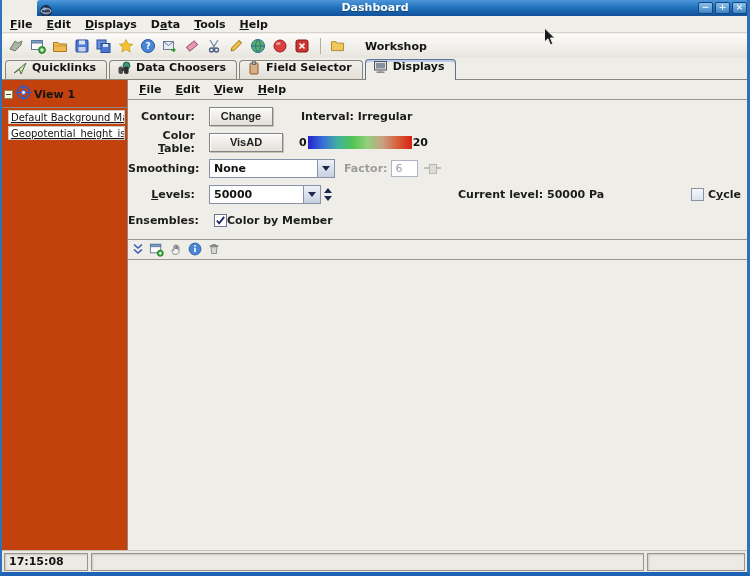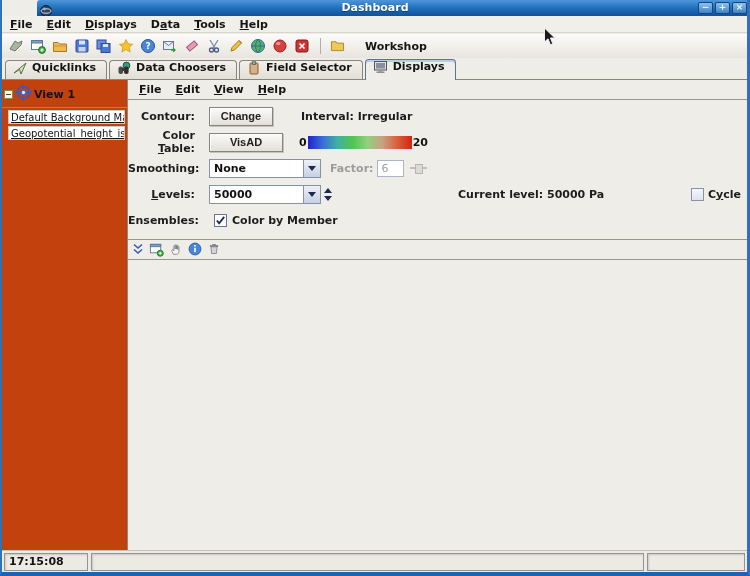--- a/index.html
+++ b/index.html
@@ -293,21 +293,21 @@
       <div class="prow" style="top:52px">
         <span class="plabel"><span>Color </span><span class="mn">T</span><span>able:</span></span>
         <button class="btn" style="width:74px">VisAD</button>
         <span class="rangelbl" style="margin-left:16px">0</span>
         <span class="colorbar" style="background: linear-gradient(90deg, rgb(35, 35, 204), rgb(58, 111, 216), rgb(65, 176, 160), rgb(82, 196, 82), rgb(147, 207, 125), rgb(201, 161, 131), rgb(216, 96, 60), rgb(212, 35, 20));"></span>
         <span class="rangelbl">20</span>
       </div>
 
       <div class="prow" style="top:78px">
         <span class="plabel">Smoothing:</span>
-        <span class="combo" style="width:112px">
+        <span class="combo" style="width:126px">
           <span class="cfield" style="flex:1">None</span>
           <span class="cbtn">
               <span class="tri-down"></span>
             </span>
         </span>
         <span class="ptext disabled" style="margin-left:9px">Factor:</span>
         <span class="dinput" style="margin-left:4px">6</span>
         <span class="dslider"></span>
       </div>
 
@@ -330,21 +330,21 @@
         </span>
       </div>
 
       <div class="prow" style="top:130px">
         <span class="plabel">Ensembles:</span>
         <span class="cb" style="margin-left:5px">
           <svg width="11" height="11" viewBox="0 0 12 12">
               <path d="M2 6 l2.5 3 L10 2" stroke="#1a2a5a" stroke-width="2" fill="none"></path>
             </svg>
         </span>
-        <span class="ptext" style="margin-left:5px">Color by Member</span>
+        <span class="ptext" style="">Color by Member</span>
       </div>
 
       <div class="sep" style="top:159px"></div>
 
       <div class="minibar" style="top:161px">
         <span class="micon">
             <svg width="10" height="12" viewBox="0 0 10 12">
               <path d="M1 1.5 l4 3.5 4-3.5 M1 6.5 l4 3.5 4-3.5" stroke="#3a5ab8" fill="none" stroke-width="1.6"></path>
             </svg>
           </span>

